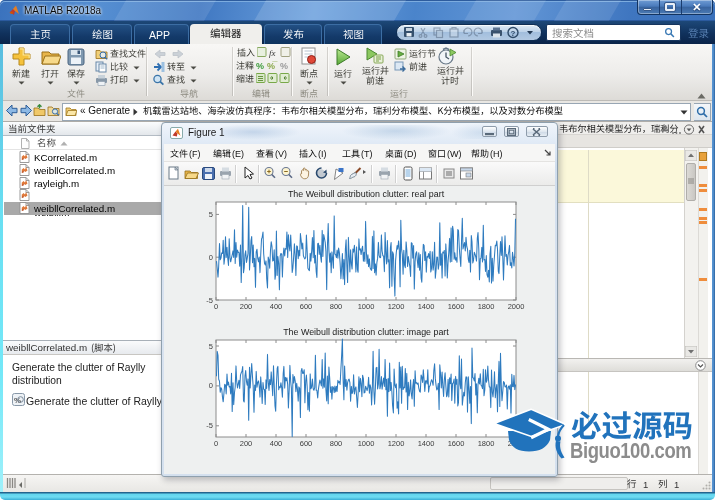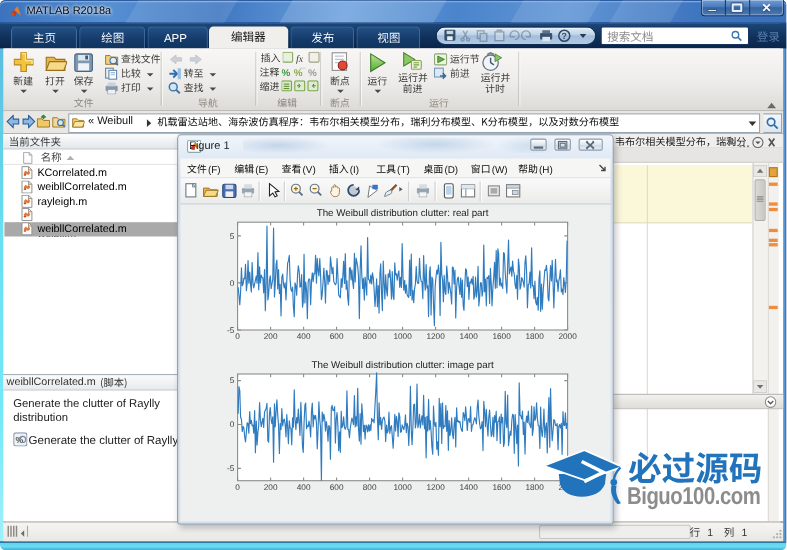--- a/index.html
+++ b/index.html
@@ -535,21 +535,21 @@
         <path d="M9.8 9.4 l2 1.8" stroke="#3a6ea8" stroke-width="1.3"></path>
       </svg>
     </div>
     <div style="position:absolute;left:62px;top:103px;width:629px;height:18px;background:#fff;border:1px solid #98a6b4;"></div>
     <div style="position:absolute;left:65px;top:106px;">
       <svg width="12" height="11" viewBox="0 0 12 11">
         <path d="M1 2 h4 l1.5 1.5 h4.5 v6 h-10 z" fill="#f2ce78" stroke="#a07820" stroke-width=".8"></path>
         <path d="M1 9.5 l2 -5 h9 l-2 5 z" fill="#fbe7a8" stroke="#a07820" stroke-width=".8"></path>
       </svg>
     </div>
-    <div style="position:absolute;left:80px;top:105px;font:400 10px 'Liberation Sans',sans-serif;color:#111;white-space:nowrap;">« Weibull</div>
+    <div style="position:absolute;left:80px;top:105px;font:400 10px 'Liberation Sans',sans-serif;color:#111;white-space:nowrap;">« Generate</div>
     <div style="position:absolute;left:133px;top:108px;">
       <svg width="5" height="8" viewBox="0 0 5 8">
         <path d="M0.5 0.5 L4.5 4 L0.5 7.5 Z" fill="#333"></path>
       </svg>
     </div>
     <div style="position:absolute;left:143px;top:106px;">
       <svg width="420" height="11" viewBox="0 0 420 11" style="overflow:visible">
         <g fill="#111" transform="translate(0,8.1) scale(0.009200)">
           <use href="#gr673A" x="0"></use>
           <use href="#gr8F7D" x="1000"></use>
@@ -824,21 +824,21 @@
     <div style="position:absolute;left:221px;top:124px;width:80px;height:16px;background:radial-gradient(ellipse at 40% 50%,rgba(150,180,215,.45),rgba(150,180,215,0) 70%);"></div>
     <div style="position:absolute;left:341px;top:125px;width:110px;height:15px;background:radial-gradient(ellipse at 50% 40%,rgba(140,175,210,.4),rgba(140,175,210,0) 70%);"></div>
     <div style="position:absolute;left:451px;top:123px;width:60px;height:16px;background:radial-gradient(ellipse at 50% 60%,rgba(160,190,220,.35),rgba(160,190,220,0) 70%);"></div>
     <div style="position:absolute;left:170px;top:127px;">
       <svg width="13" height="12" viewBox="0 0 13 12">
         <rect x="0.5" y="0.5" width="12" height="11" rx="1.5" fill="#fff" stroke="#8aa"></rect>
         <path d="M2.5 8.5 L5.5 4.5 L7.5 6.5 L6.8 9.5 Z" fill="#c0392b"></path>
         <path d="M5.5 4.5 L8 1.8 L10.5 8.8 L7.5 6.5 Z" fill="#e67e22"></path>
       </svg>
     </div>
-    <div style="position:absolute;left:172px;top:127px;font:400 10px 'Liberation Sans',sans-serif;color:#1a1a1a;white-space:nowrap;">Figure 1</div>
+    <div style="position:absolute;left:188px;top:127px;font:400 10px 'Liberation Sans',sans-serif;color:#1a1a1a;white-space:nowrap;">Figure 1</div>
     <div style="position:absolute;left:482px;top:126px;width:15px;height:11px;background:linear-gradient(180deg,#fdfeff,#dfe7ef 50%,#cdd9e6 55%,#e6edf4);border:1px solid #8e9cab;border-radius:2px;"></div>
     <div style="position:absolute;left:504px;top:126px;width:15px;height:11px;background:linear-gradient(180deg,#fdfeff,#dfe7ef 50%,#cdd9e6 55%,#e6edf4);border:1px solid #8e9cab;border-radius:2px;"></div>
     <div style="position:absolute;left:526px;top:126px;width:22px;height:11px;background:linear-gradient(180deg,#fdfeff,#dfe7ef 50%,#cdd9e6 55%,#e6edf4);border:1px solid #8e9cab;border-radius:2px;"></div>
     <div style="position:absolute;left:485px;top:132.5px;">
       <svg width="9" height="3" viewBox="0 0 9 3">
         <rect width="9" height="2.2" fill="#5a6a7a"></rect>
       </svg>
     </div>
     <div style="position:absolute;left:507px;top:128px;">
       <svg width="9" height="8" viewBox="0 0 9 8">

